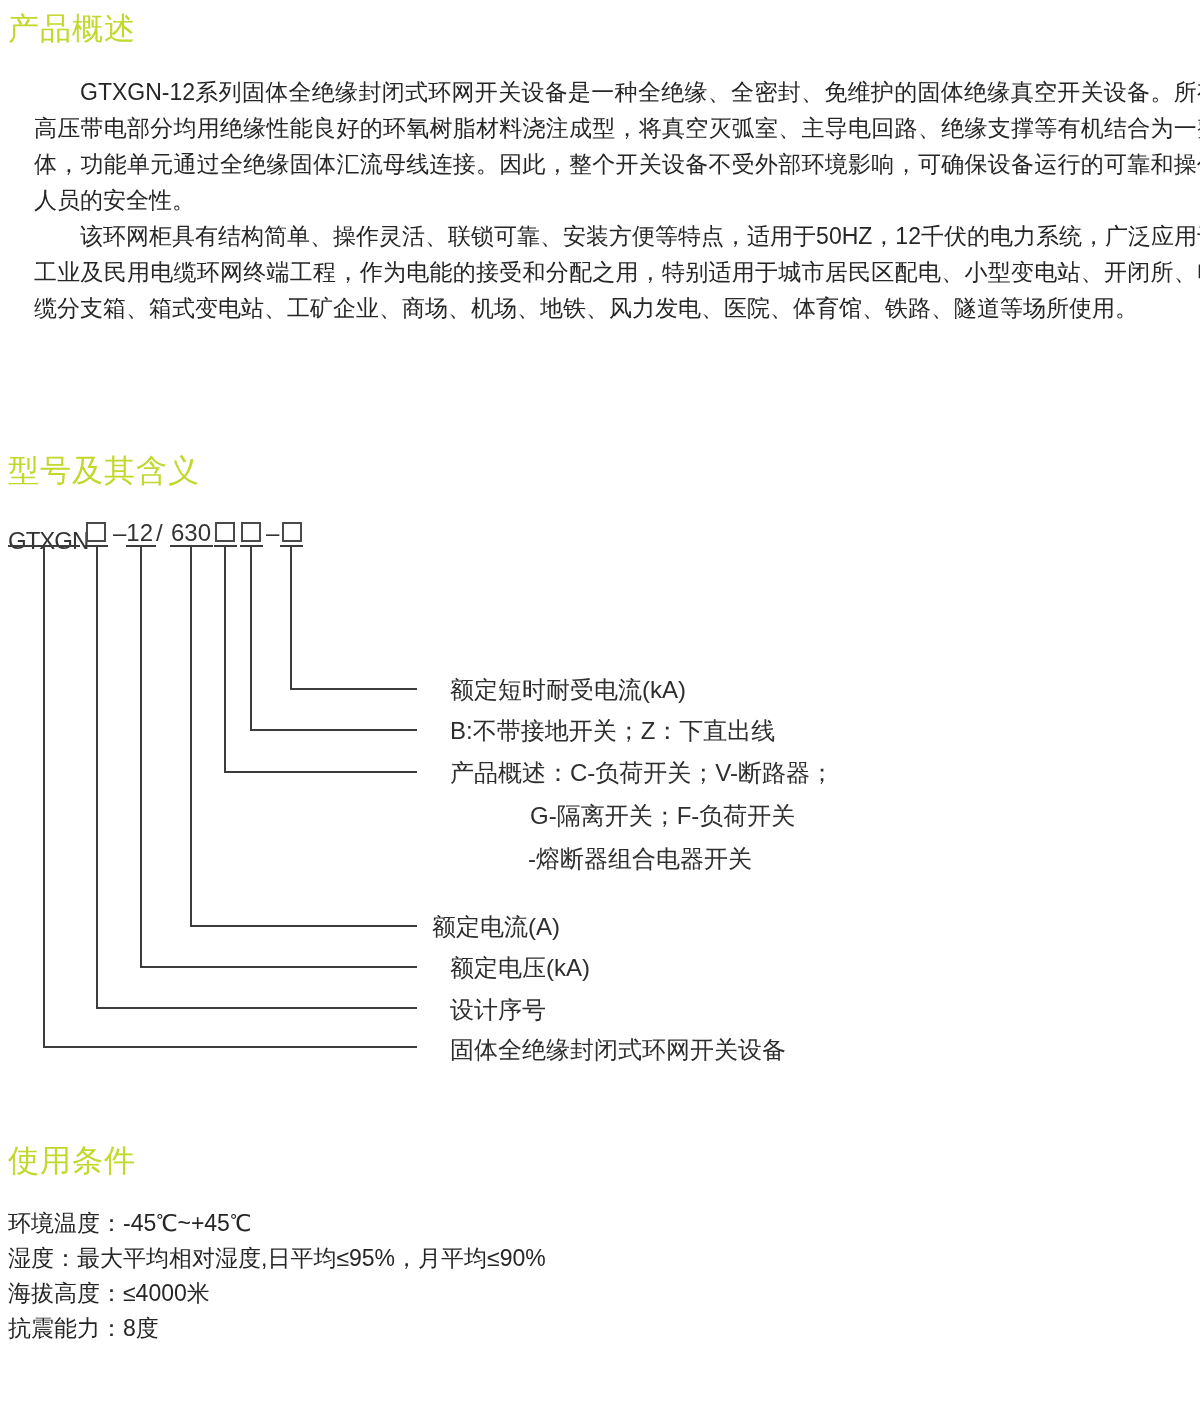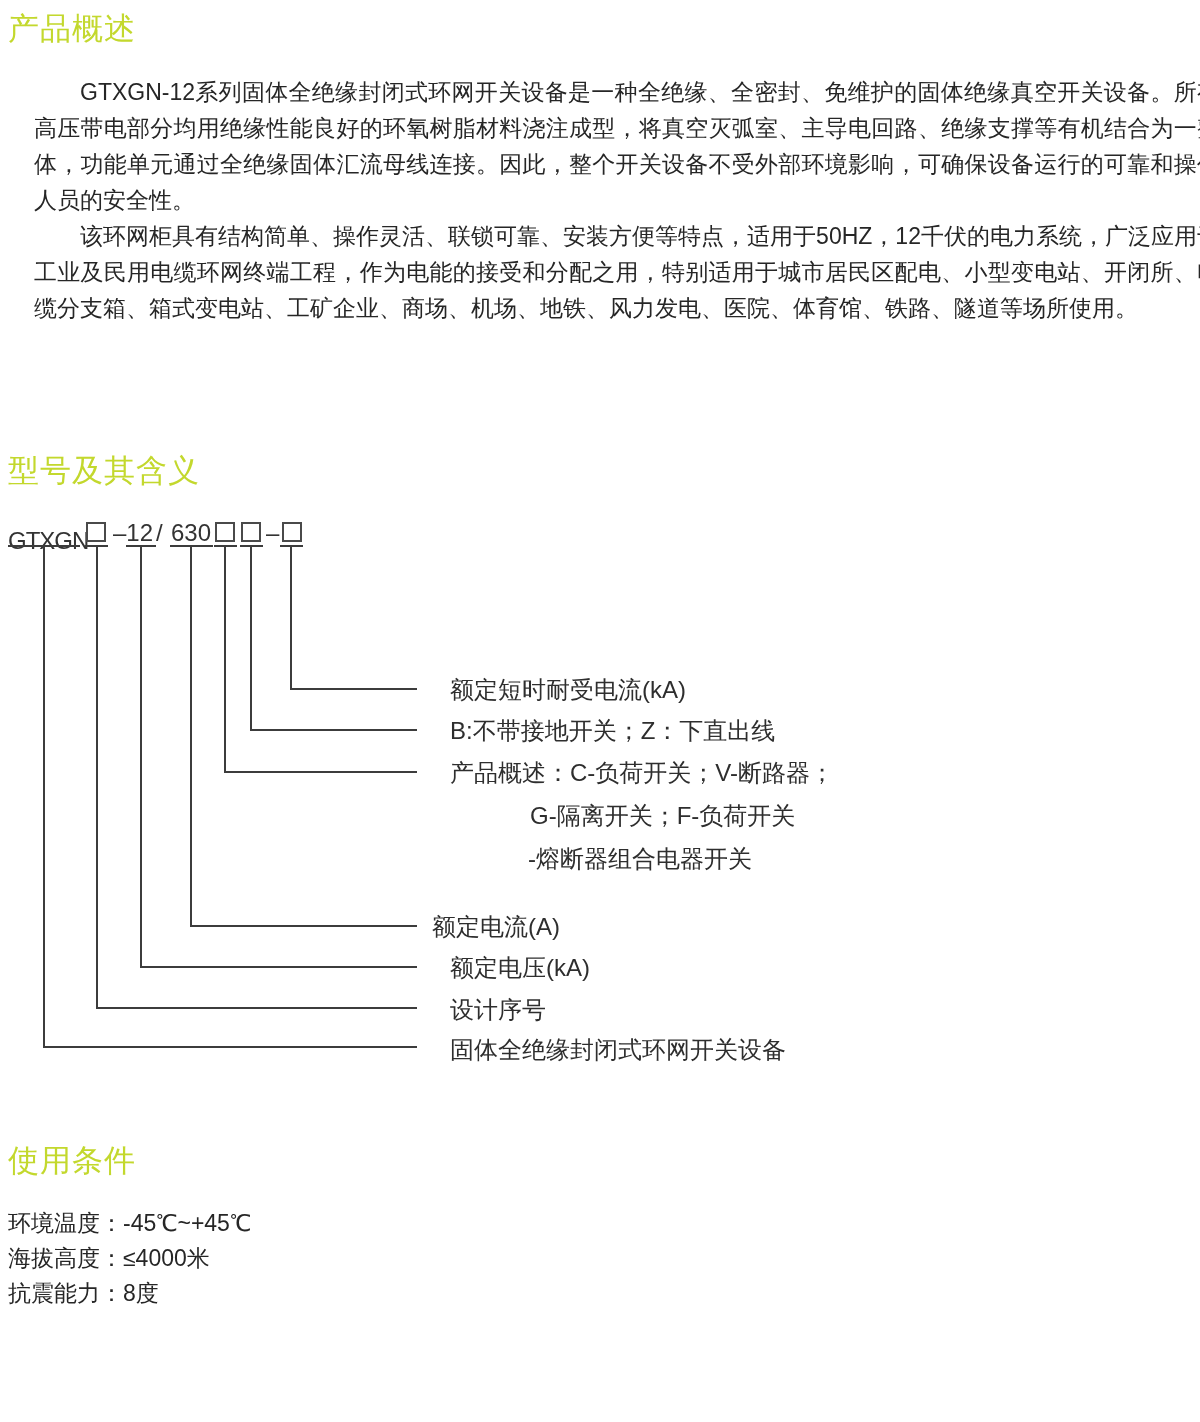--- a/index.html
+++ b/index.html
@@ -109,15 +109,16 @@
   <div class="model-label" style="left:432px; top:913px;">额定电流(A)</div>
   <div class="model-label" style="left:450px; top:954px;">额定电压(kA)</div>
   <div class="model-label" style="left:450px; top:996px;">设计序号</div>
   <div class="model-label" style="left:450px; top:1036px;">固体全绝缘封闭式环网开关设备</div>
 </div>
 
 <div class="section-title" id="conditions-title">使用条件</div>
 
 <div class="conditions">
   <div>环境温度：-45℃~+45℃</div>
+  <div>湿度：最大平均相对湿度,日平均≤95%，月平均≤90%</div>
   <div>海拔高度：≤4000米</div>
   <div>抗震能力：8度</div>
 </div>
 
 </body></html>

